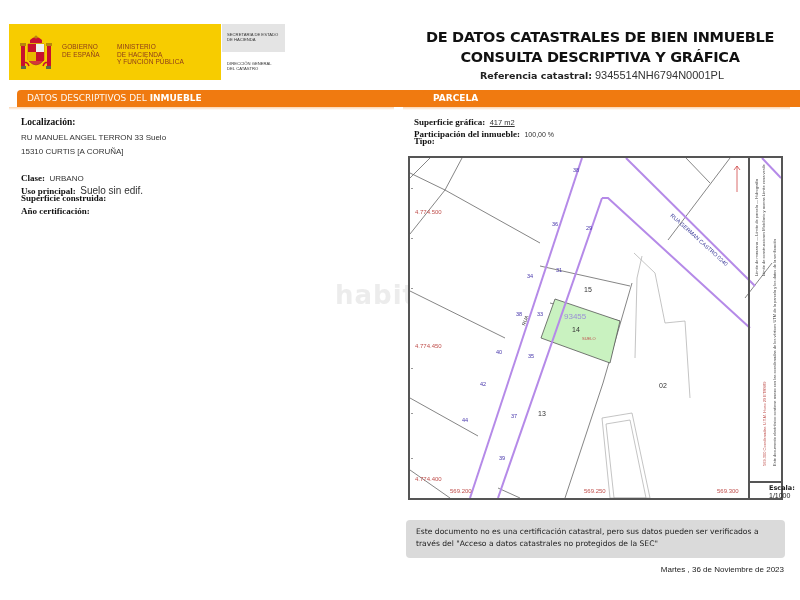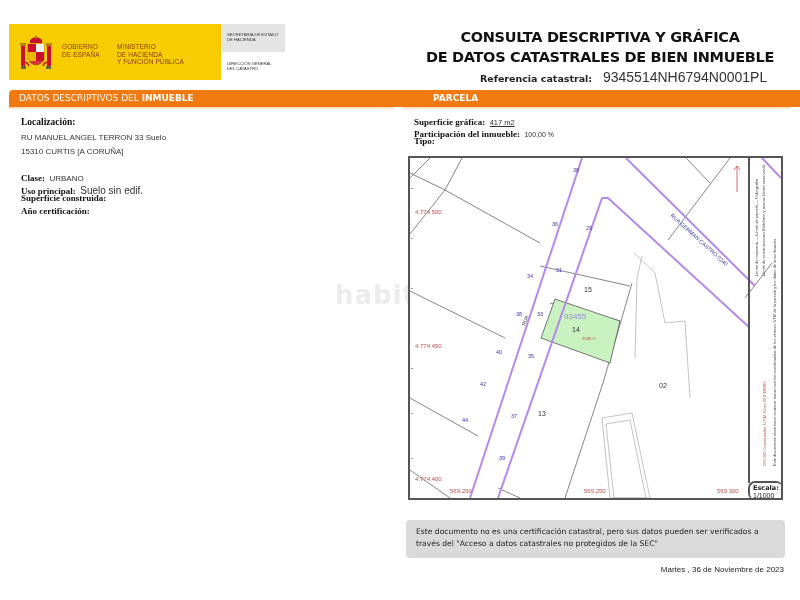--- a/index.html
+++ b/index.html
@@ -12,36 +12,36 @@
     .gob-text { position: absolute; left: 53px; top: 19px; font-size: 6.5px; line-height: 7.5px; color: #8b3a1a; letter-spacing: 0.1px; }
     .min-text { position: absolute; left: 108px; top: 19px; font-size: 6.5px; line-height: 7.5px; color: #8b3a1a; letter-spacing: 0.1px; }
     .sec-block { position: absolute; left: 222px; top: 24px; width: 63px; height: 28px; background: #e4e4e4; }
     .sec-text { position: absolute; left: 5px; top: 8px; font-size: 4.2px; line-height: 5px; color: #333; }
     .dir-text { position: absolute; left: 227px; top: 61px; font-size: 4.2px; line-height: 5px; color: #333; }
 
     
     .title { position: absolute; left: 400px; top: 27px; width: 400px; text-align: center; font-family: "DejaVu Sans", sans-serif; font-weight: bold; font-size: 14.5px; line-height: 20px; color: #111; letter-spacing: -0.3px; }
     .ref-row { position: absolute; left: 480px; top: 69px; font-size: 10px; }
     .ref-label { font-family: "DejaVu Sans", sans-serif; font-weight: bold; font-size: 9.5px; color: #222; }
-    .ref-value { font-size: 14px; color: #333; margin-left: 8px; }
+    .ref-value { font-size: 11px; color: #333; }
 
     
     .sec-head { position: absolute; top: 90px; height: 17px; background: #f07a10; border-radius: 4px 4px 0 0; color: #fff; font-family: "DejaVu Sans", sans-serif; font-weight: bold; font-size: 9px; line-height: 17px; padding-left: 10px; }
     .sec-head .thin { font-weight: normal; opacity: 0.95; }
     .sec-head-fade { position: absolute; top: 107px; height: 3px; background: linear-gradient(#fbd3ad, #ffffff); }
 
     
     .lbl { font-family: Liberation Serif, serif; font-weight: bold; font-size: 9px; color: #111; }
     .val { font-size: 8px; color: #333; }
     .abs { position: absolute; }
 
     
     .map-frame { position: absolute; left: 408px; top: 156px; width: 375px; height: 344px; border: 2px solid #555; background: #fff; }
     .map-legend { position: absolute; left: 748px; top: 156px; width: 35px; height: 327px; border-left: 2px solid #555; }
-    .scale-box { position: absolute; left: 748px; top: 481px; width: 35px; height: 19px; border-left: 2px solid #555; border-top: 2px solid #555; font-size: 7px; line-height: 8px; padding-left: 3px; padding-top: 1px; border-radius: 7px; }
+    .scale-box { position: absolute; left: 748px; top: 481px; width: 35px; height: 19px; border-left: 2px solid #555; border-top: 2px solid #555; font-size: 7px; line-height: 8px; padding-left: 19px; padding-top: 1px; }
     .scale-box .s-lbl { font-family: "DejaVu Sans", sans-serif; font-weight: bold; font-size: 6.5px; }
     .legend-text { position: absolute; font-size: 4px; color: #444; white-space: nowrap; transform-origin: left top; transform: rotate(-90deg); }
 
     .watermark { position: absolute; left: 335px; top: 280px; font-size: 26px; font-weight: bold; color: rgba(230,230,230,0.75); letter-spacing: 1px; font-family: "DejaVu Sans", sans-serif; }
 
     
     .note { position: absolute; left: 406px; top: 520px; width: 379px; height: 38px; background: #dadada; border-radius: 4px; font-family: "DejaVu Sans", sans-serif; font-size: 7.6px; line-height: 12px; color: #222; padding: 6px 10px; }
     .date { position: absolute; right: 16px; top: 565px; font-size: 8px; color: #222; }
   </style>
 </head>
@@ -79,29 +79,29 @@
     <div>SECRETARÍA DE ESTADO</div>
     <div>DE HACIENDA</div>
   </div>
 </div>
 <div class="dir-text">
   <div>DIRECCIÓN GENERAL</div>
   <div>DEL CATASTRO</div>
 </div>
 
 <div class="title">
+  <div>DE DATOS CATASTRALES DE BIEN INMUEBLE</div>
   <div>CONSULTA DESCRIPTIVA Y GRÁFICA</div>
-  <div>DE DATOS CATASTRALES DE BIEN INMUEBLE</div>
 </div>
 <div class="ref-row">
   <span class="ref-label">Referencia catastral:</span>
   <span class="ref-value">9345514NH6794N0001PL</span>
 </div>
 
-<div class="sec-head" style="left:9px; width:444px;">
+<div class="sec-head" style="left:17px; width:444px;">
   <span class="thin">DATOS DESCRIPTIVOS DEL </span><span>INMUEBLE</span>
 </div>
 <div class="sec-head-fade" style="left:9px; width:385px;"></div>
 
 <div class="sec-head" style="left:423px; width:387px;">
   <span>PARCELA</span>
 </div>
 <div class="sec-head-fade" style="left:403px; width:387px;"></div>
 
 <div class="abs lbl" style="left:21px; top:117px; font-size:9.5px;">Localización:</div>

